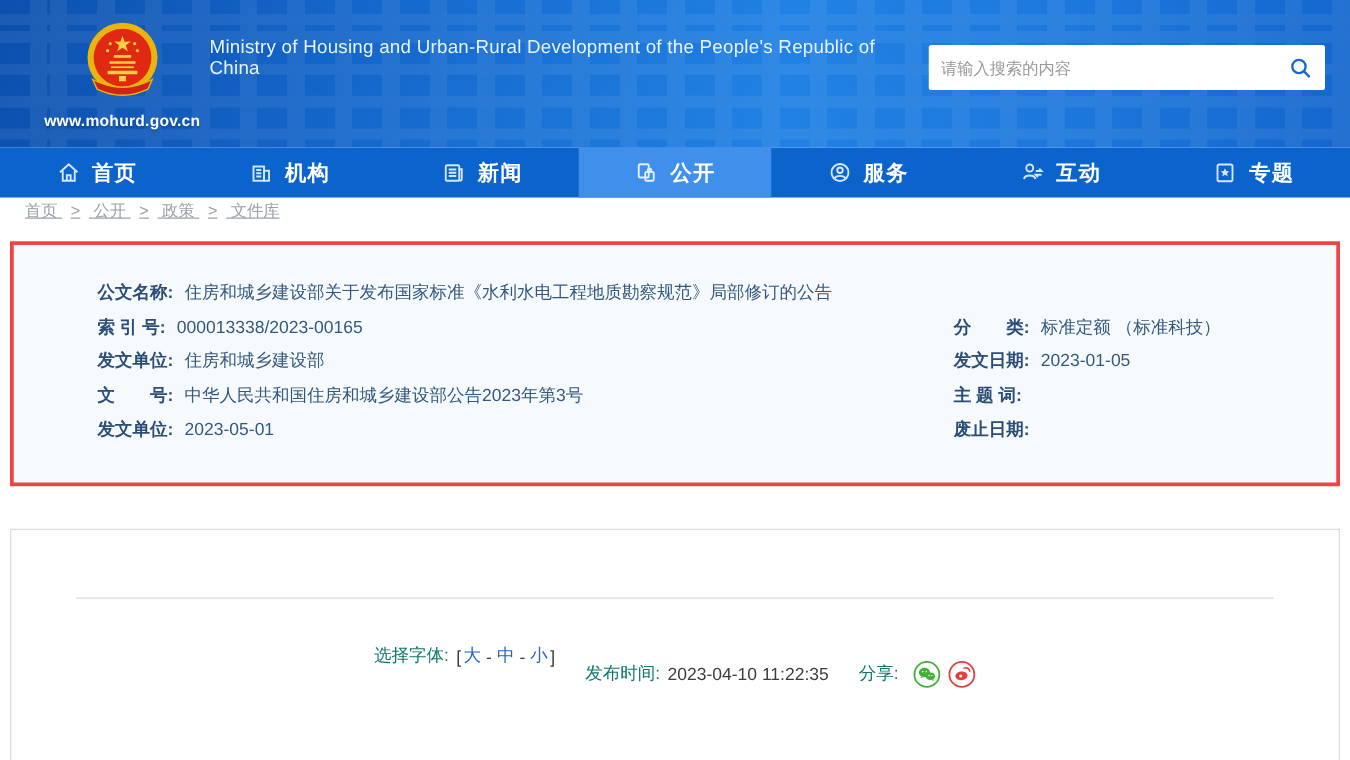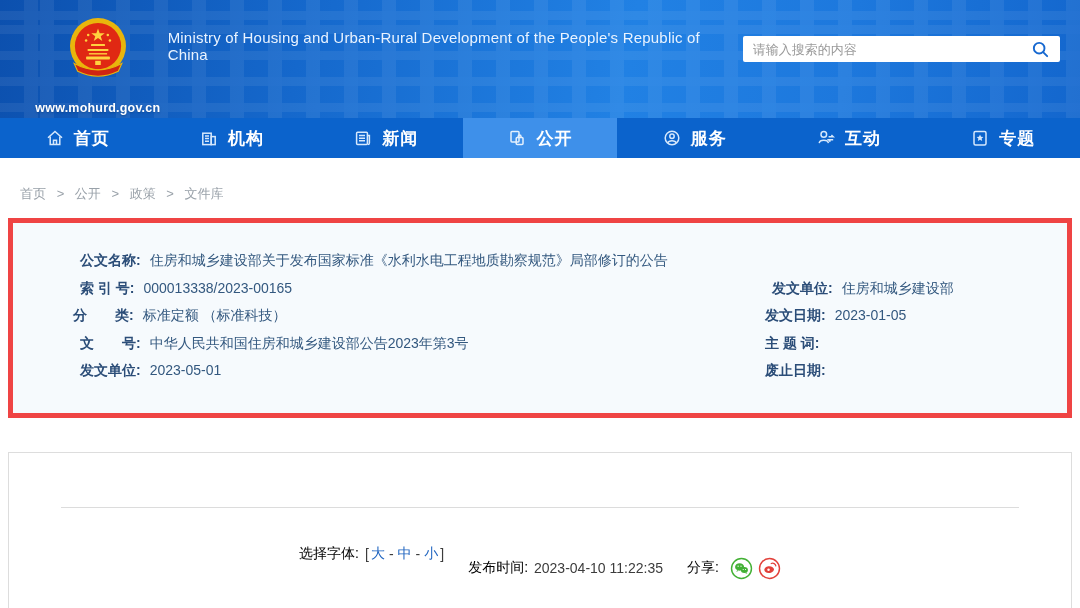--- a/index.html
+++ b/index.html
@@ -14,70 +14,70 @@
     background:linear-gradient(100deg,#0c50ae 0%,#1568cc 28%,#2181e4 58%,#1d78dd 78%,#1366cd 100%);
     overflow:hidden;
   }
   .header::before {
     content:""; position:absolute; inset:0; opacity:.07; pointer-events:none;
     background-image:
       repeating-linear-gradient(90deg, rgba(255,255,255,.9) 0 14px, transparent 14px 38px),
       repeating-linear-gradient(0deg, rgba(255,255,255,.9) 0 9px, transparent 9px 26px);
     background-position:40px 20px;
   }
-  .logo-col { width:128px; display:flex; flex-direction:column; align-items:center; position:relative; z-index:1;gap:11px; }
+  .logo-col { width:128px; display:flex; flex-direction:column; align-items:center; position:relative; z-index:1; }
   .emblem { width:70px; height:74px; }
   .site-url { color:#fff; font-size:12.5px; font-weight:bold; margin-top:2px; letter-spacing:.2px; text-shadow:0 1px 2px rgba(0,40,90,.4); }
   .title-col { margin-left:6px; padding-top:9px; position:relative; z-index:1; }
   .site-title { color:#fff; font-size:34px; font-weight:bold; letter-spacing:1px; text-shadow:0 2px 3px rgba(0,40,90,.35); line-height:1.2; }
   .site-sub { color:#e9f3ff; font-size:15px; margin-top:6px; letter-spacing:.2px; }
   .search-box {
-    margin-left:auto; margin-top:22px; width:318px; height:26px; background:#fff;
+    margin-left:auto; margin-top:22px; width:318px; height:36px; background:#fff;
     border-radius:2px; display:flex; align-items:center; padding:0 10px; position:relative; z-index:1;
   }
   .search-box input { flex:1; border:none; outline:none; font-size:13px; color:#333; background:transparent; }
   .search-box input::placeholder { color:#999; }
   .search-btn { display:flex; align-items:center; cursor:pointer; }
 
   
   .nav { display:flex; height:40px; background:#0b63cc; }
   .nav-item {
     flex:1; display:flex; align-items:center; justify-content:center; gap:9px;
     color:#fff; font-size:17px; font-weight:bold; cursor:pointer; letter-spacing:1px;
   }
   .nav-item.active { background:#3e90ea; }
   .nav-icon { display:flex; align-items:center; }
 
   
-  .breadcrumb { padding:27px 20px 12px; font-size:13px; color:#99a1a9; }
+  .breadcrumb { padding:2px 20px 12px; font-size:13px; color:#99a1a9;text-decoration:underline; }
   .crumb { cursor:pointer; }
   .crumb-sep { margin:0 7px; }
 
   
   .info-box {
-    margin:3px 8px 0; border:5px solid #ef4444; background:#f6fafd;
+    margin:3px 8px 0; border:3px solid #ef4444; background:#f6fafd;
     padding:24px 0 28px; font-size:14px; color:#33587f;
   }
   .info-row { line-height:27.6px; }
   .info-row.full { padding-left:67px; }
   .info-grid { display:grid; grid-template-columns:692px 1fr; }
   .info-cell { line-height:27.6px; }
   .info-cell.left { padding-left:67px; }
   .info-cell.right { padding-left:60px; }
   .lbl { font-weight:bold; color:#2b4d78; margin-right:9px; white-space:pre; }
   .val { color:#33587f; }
 
   
   .article-card { margin:34px 8px 0; border:1px solid #ddd; background:#fff; height:400px; padding-top:42px; }
   .art-title { text-align:center; font-size:24px; font-weight:bold; color:#141414; line-height:38px; letter-spacing:.5px; }
   .divider { margin:12px 52px 0; border-bottom:1px solid #dcdcdc; }
   .meta-row { display:flex; justify-content:center; align-items:center; margin-top:21px; font-size:14px; color:#3c3c3c; }
   .meta-group { display:flex; align-items:center; }
   .meta-group + .meta-group { margin-left:24px;margin-top:28px; }
-  .meta-group .lab { margin-right:6px; color:#000000; }
+  .meta-group .lab { margin-right:6px; color:#0f766e; }
   .bracket { color:#3c3c3c; }
   .fs-opt { color:#2065c0; cursor:pointer; margin:0 2px; }
   .dash { margin:0 2px; color:#3c3c3c; }
   .share-icon { display:flex; align-items:center; margin-left:5px; cursor:pointer; }
 </style>
 </head>
 <body>
 
 <div class="page">
 
@@ -198,25 +198,25 @@
   </div>
 
   <div class="info-box">
     <div class="info-row full">
       <span class="lbl">公文名称:</span><span class="val">住房和城乡建设部关于发布国家标准《水利水电工程地质勘察规范》局部修订的公告</span>
     </div>
     <div class="info-grid">
       <div class="info-cell left">
         <span class="lbl">索 引 号:</span><span class="val">000013338/2023-00165</span>
       </div>
+      <div class="info-cell right">
+        <span class="lbl">分　　类:</span><span class="val">标准定额 （标准科技）</span>
+      </div>
       <div class="info-cell left">
         <span class="lbl">发文单位:</span><span class="val">住房和城乡建设部</span>
-      </div>
-      <div class="info-cell right">
-        <span class="lbl">分　　类:</span><span class="val">标准定额 （标准科技）</span>
       </div>
       <div class="info-cell right">
         <span class="lbl">发文日期:</span><span class="val">2023-01-05</span>
       </div>
       <div class="info-cell left">
         <span class="lbl">文　　号:</span><span class="val">中华人民共和国住房和城乡建设部公告2023年第3号</span>
       </div>
       <div class="info-cell right">
         <span class="lbl">主 题 词:</span><span class="val"></span>
       </div>

